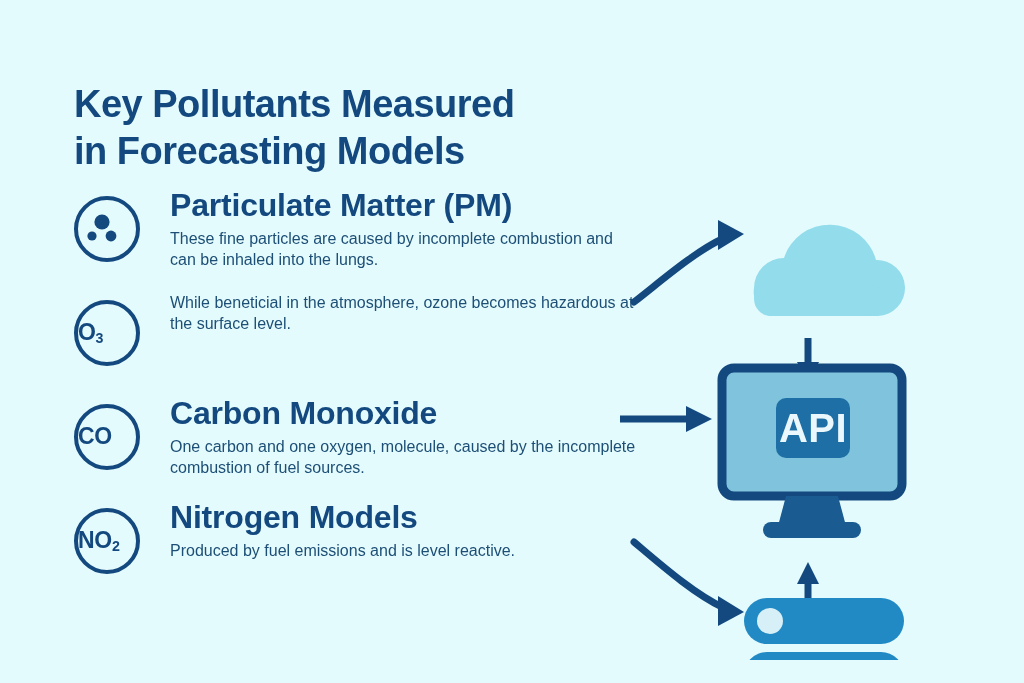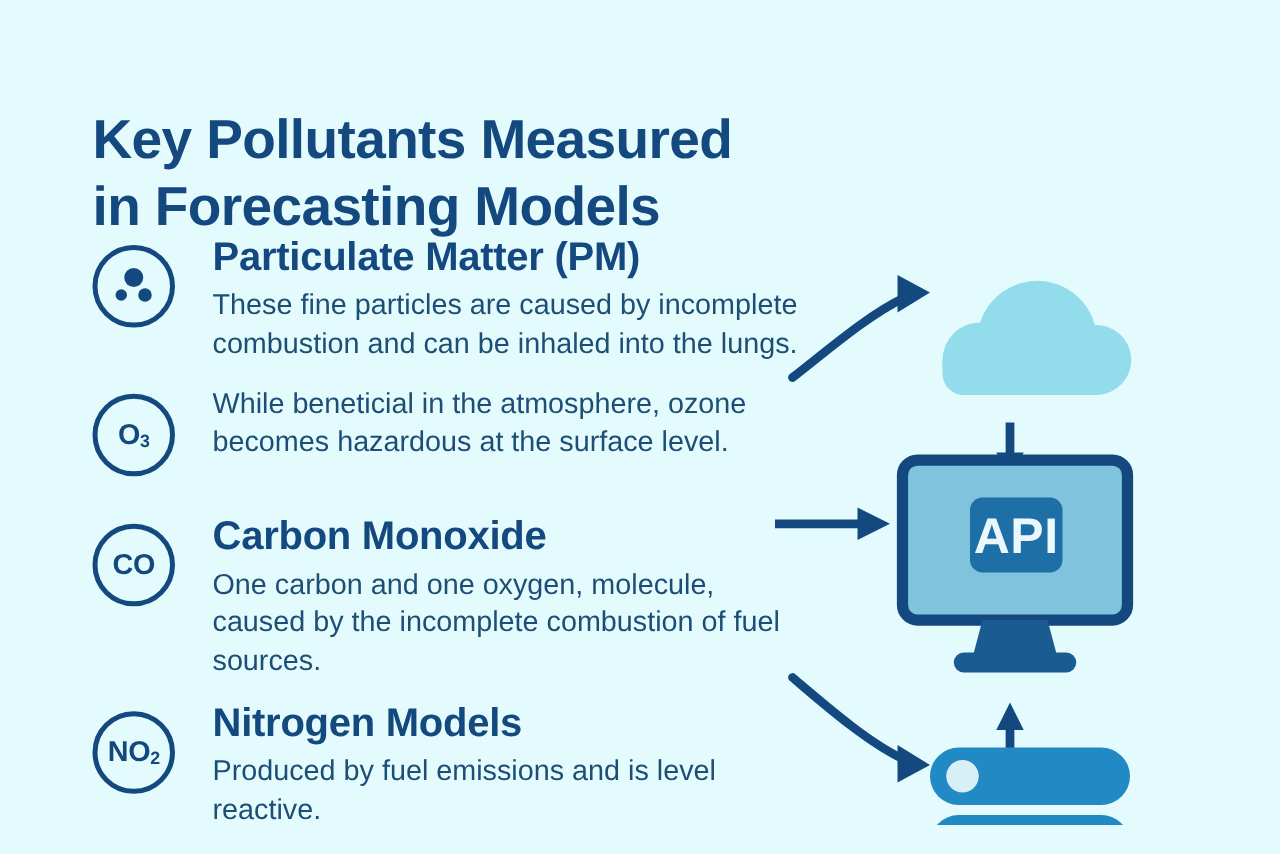--- a/index.html
+++ b/index.html
@@ -20,21 +20,21 @@
     width: 1024px;
     height: 683px;
   }
 
   
   .title {
     position: absolute;
     left: 74px;
     top: 56px;
     width: 640px;
-    font-size: 44px;
+    font-size: 38px;
     font-weight: bold;
     line-height: 1.22;
     letter-spacing: -0.5px;
     color: #14497f;
   }
   .title-line { display: block; }
 
   
   .list {
     position: absolute;
@@ -54,21 +54,20 @@
     position: absolute;
     left: 0;
     top: 8px;
     width: 66px;
     height: 66px;
     border-radius: 50%;
     border: 4px solid #14497f;
     box-sizing: border-box;
     display: flex;
     align-items: center;
-    justify-content: center;
     color: #14497f;
   }
   .badge-text {
     font-size: 23px;
     font-weight: bold;
     line-height: 1;
     letter-spacing: -0.3px;
     display: inline-block;
   }
   .badge-text sub {
@@ -79,21 +78,21 @@
 
   .item-title {
     font-size: 32px;
     font-weight: bold;
     color: #14497f;
     line-height: 1.1;
     margin: 0 0 5px 0;
     letter-spacing: -0.2px;
   }
   .item-desc {
-    font-size: 23px;
+    font-size: 16px;
     color: #1d4f76;
     line-height: 1.33;
     margin: 0;
     max-width: 470px;
   }
 
   
   .diagram {
     position: absolute;
     left: 620px;

